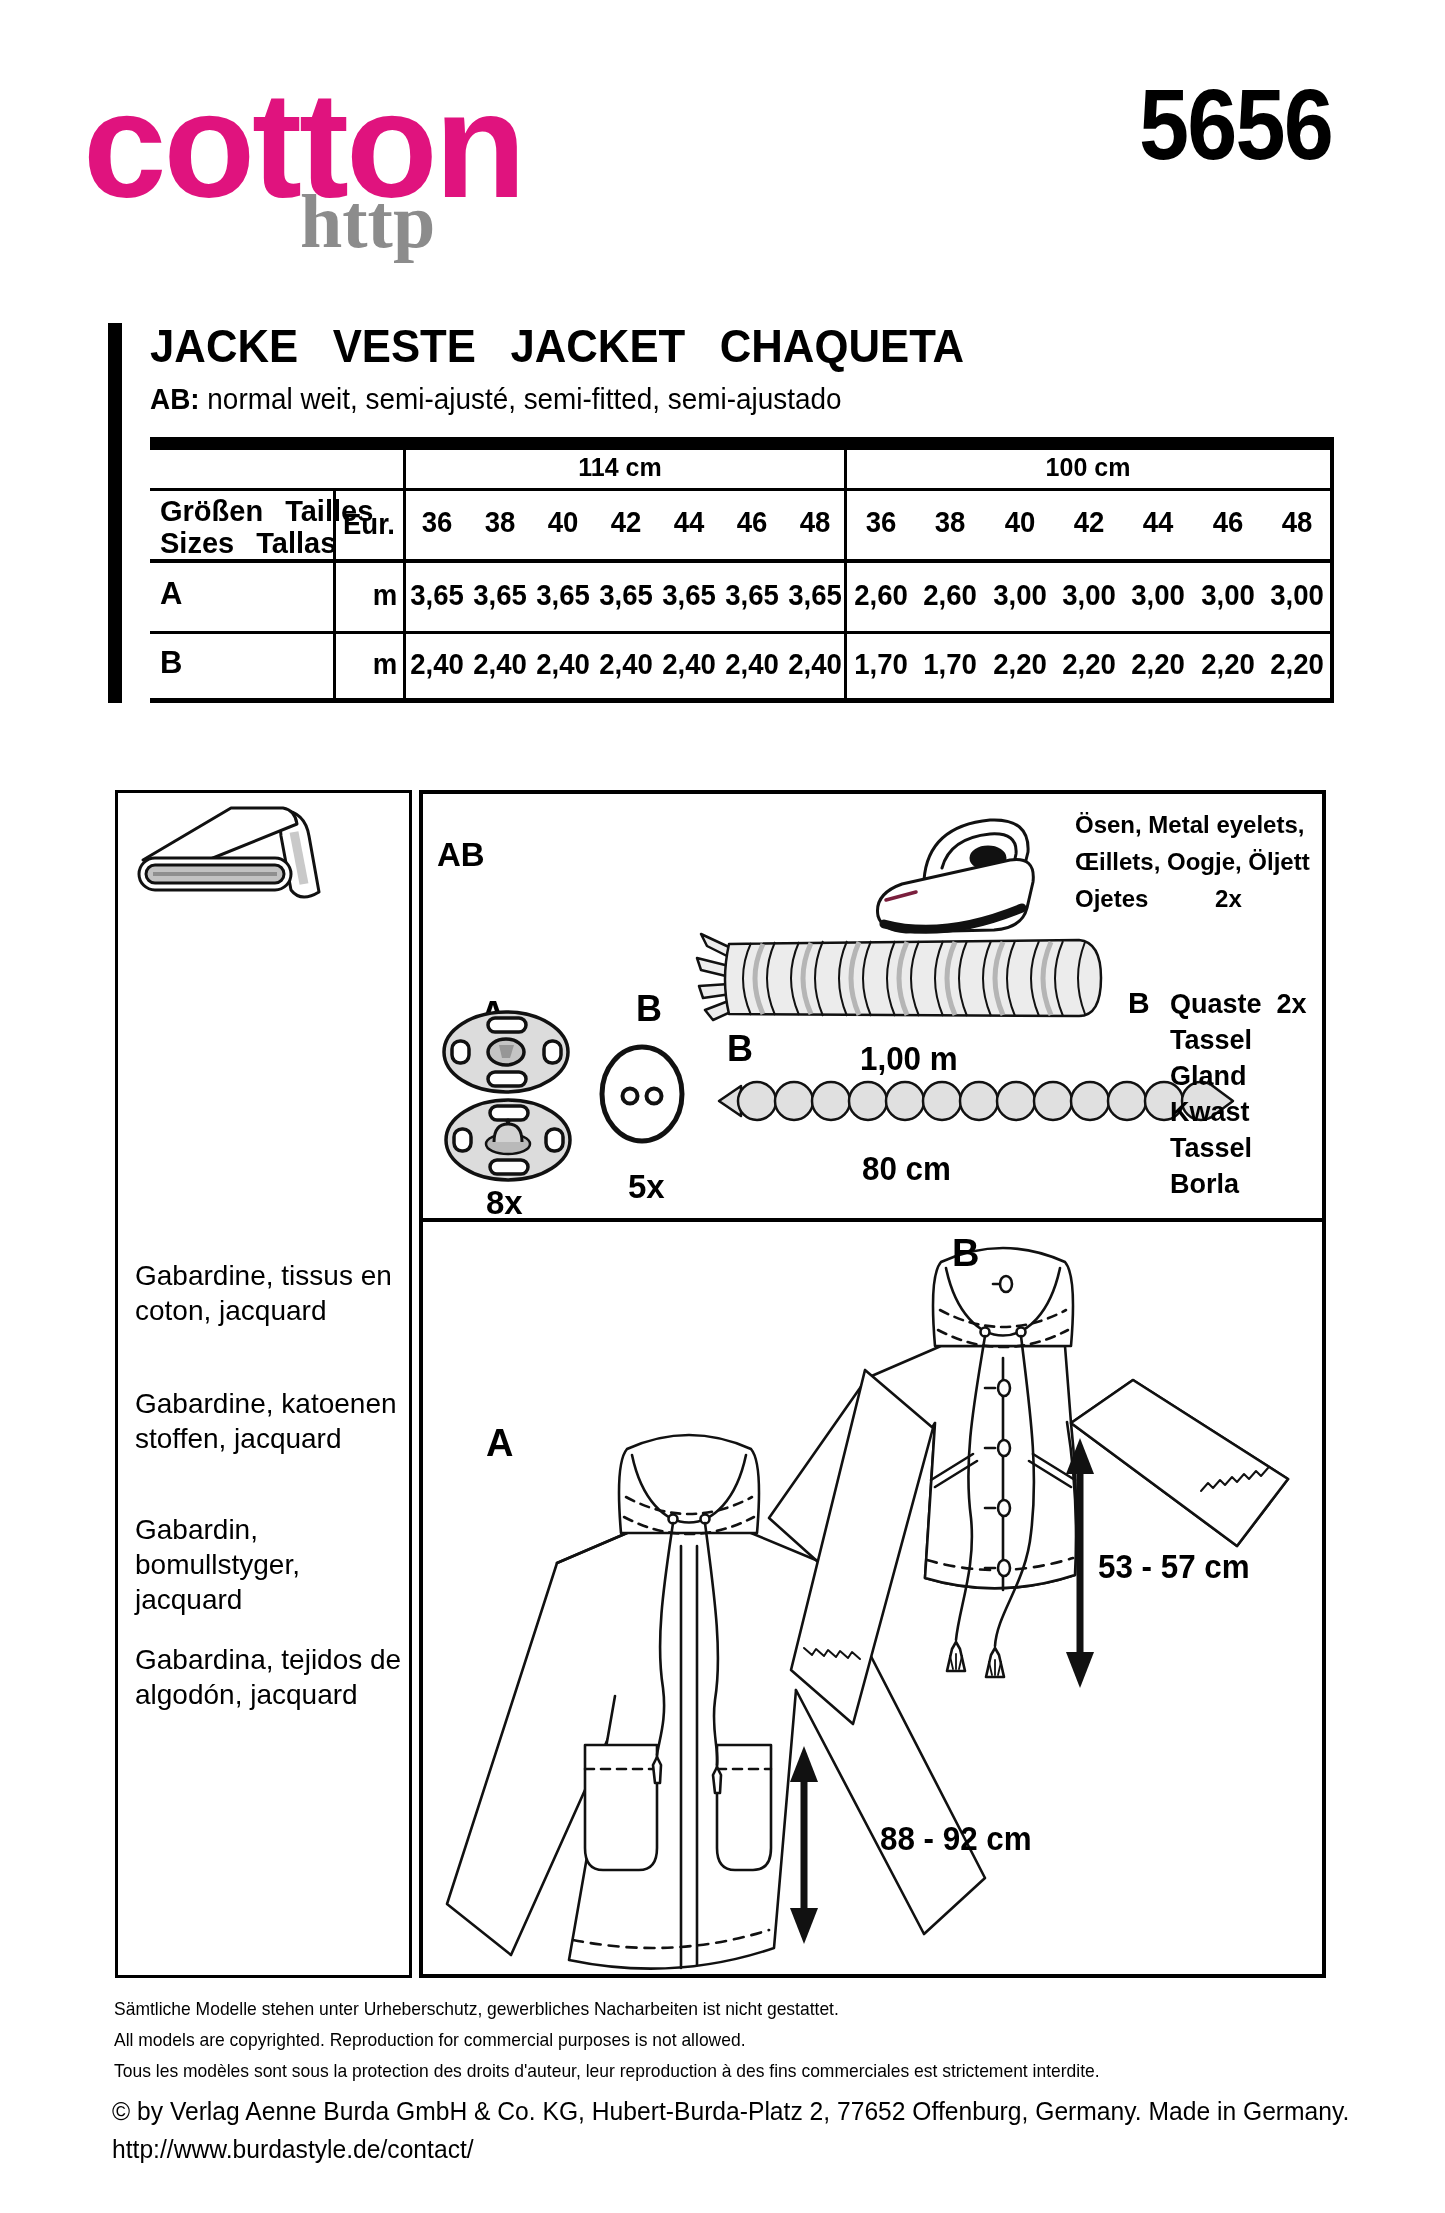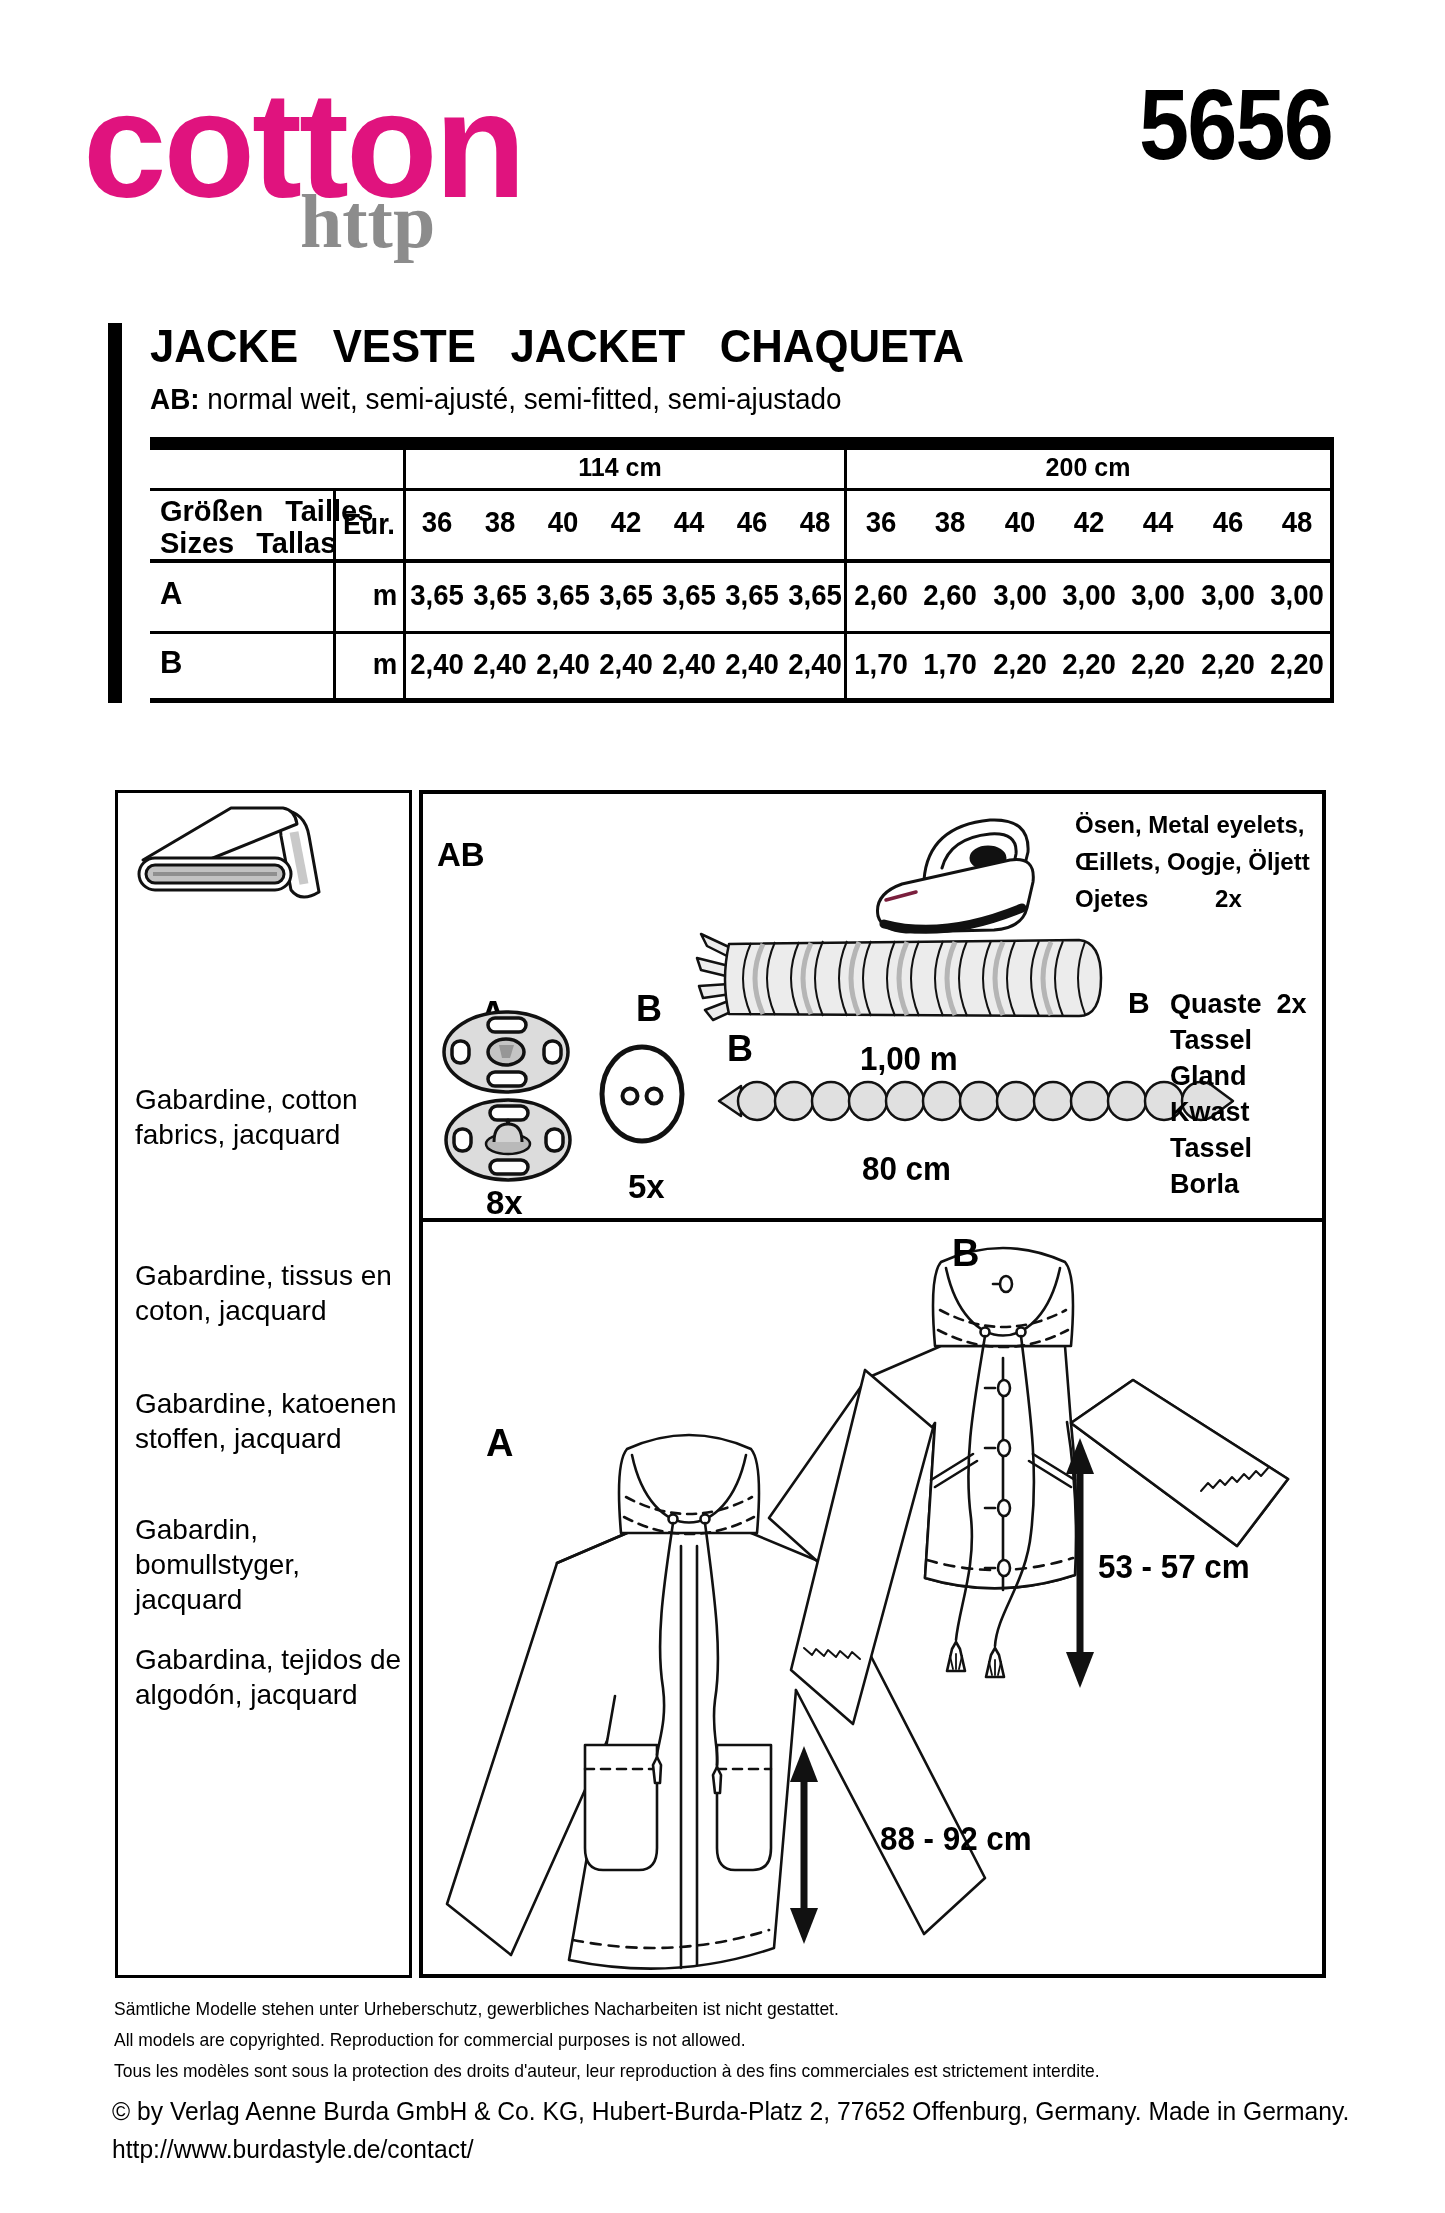--- a/index.html
+++ b/index.html
@@ -63,21 +63,21 @@
   <div class="abs hline" style="left:150px;top:488px;width:1184px;height:3px;"></div>
   <div class="abs hline" style="left:150px;top:559px;width:1184px;height:4px;"></div>
   <div class="abs hline" style="left:150px;top:631px;width:1184px;height:3px;"></div>
   <div class="abs hline" style="left:150px;top:698px;width:1184px;height:5px;"></div>
   <div class="abs vline" style="left:333px;top:490px;width:3px;height:208px;"></div>
   <div class="abs vline" style="left:403px;top:450px;width:3px;height:248px;"></div>
   <div class="abs vline" style="left:844px;top:450px;width:3px;height:248px;"></div>
   <div class="abs vline" style="left:1330px;top:450px;width:4px;height:248px;"></div>
 
   <span class="th" style="left:620px;top:453px;">114 cm</span>
-  <span class="th" style="left:1088px;top:453px;">200 cm</span>
+  <span class="th" style="left:1088px;top:453px;">100 cm</span>
   <span class="tl" style="left:160px;top:495px;">Größen Tailles</span>
   <span class="tl" style="left:160px;top:527px;">Sizes Tallas</span>
   <span class="tv" style="left:369px;top:508px;">Eur.</span>
 
   <span class="tv" style="left:437px;top:506px;">36</span>
   <span class="tv" style="left:500px;top:506px;">38</span>
   <span class="tv" style="left:563px;top:506px;">40</span>
   <span class="tv" style="left:626px;top:506px;">42</span>
   <span class="tv" style="left:689px;top:506px;">44</span>
   <span class="tv" style="left:752px;top:506px;">46</span>
@@ -128,22 +128,20 @@
   <svg style="left:133px;top:800px;" width="205" height="112" viewBox="0 0 205 112">
     <g stroke="#111" stroke-width="3" fill="#fff" stroke-linejoin="round">
       <path d="M 150,10 Q 172,12 176,36 L 186,92 Q 168,103 158,90 L 148,36 Q 146,16 150,10 Z"></path>
       <path d="M 161,32 L 171,84" stroke="#c9c9c9" stroke-width="9"></path>
       <path d="M 10,60 L 98,8 L 150,8 Q 162,10 164,24 L 70,62 Z"></path>
       <rect x="6" y="58" width="152" height="32" rx="16"></rect>
       <rect x="13" y="65" width="138" height="18" rx="9" fill="#c2c2c2"></rect>
       <path d="M 20,74 L 144,74" stroke="#8f8f8f" stroke-width="4" fill="none"></path>
     </g>
   </svg>
-  <div class="fabric-item" style="top:1082px;">Gabardine, cotton
-fabrics, jacquard</div>
   <div class="fabric-item" style="top:1258px;">Gabardine, tissus en
 coton, jacquard</div>
   <div class="fabric-item" style="top:1386px;">Gabardine, katoenen
 stoffen, jacquard</div>
   <div class="fabric-item" style="top:1512px;">Gabardin,
 bomullstyger,
 jacquard</div>
   <div class="fabric-item" style="top:1642px;">Gabardina, tejidos de
 algodón, jacquard</div>
 

